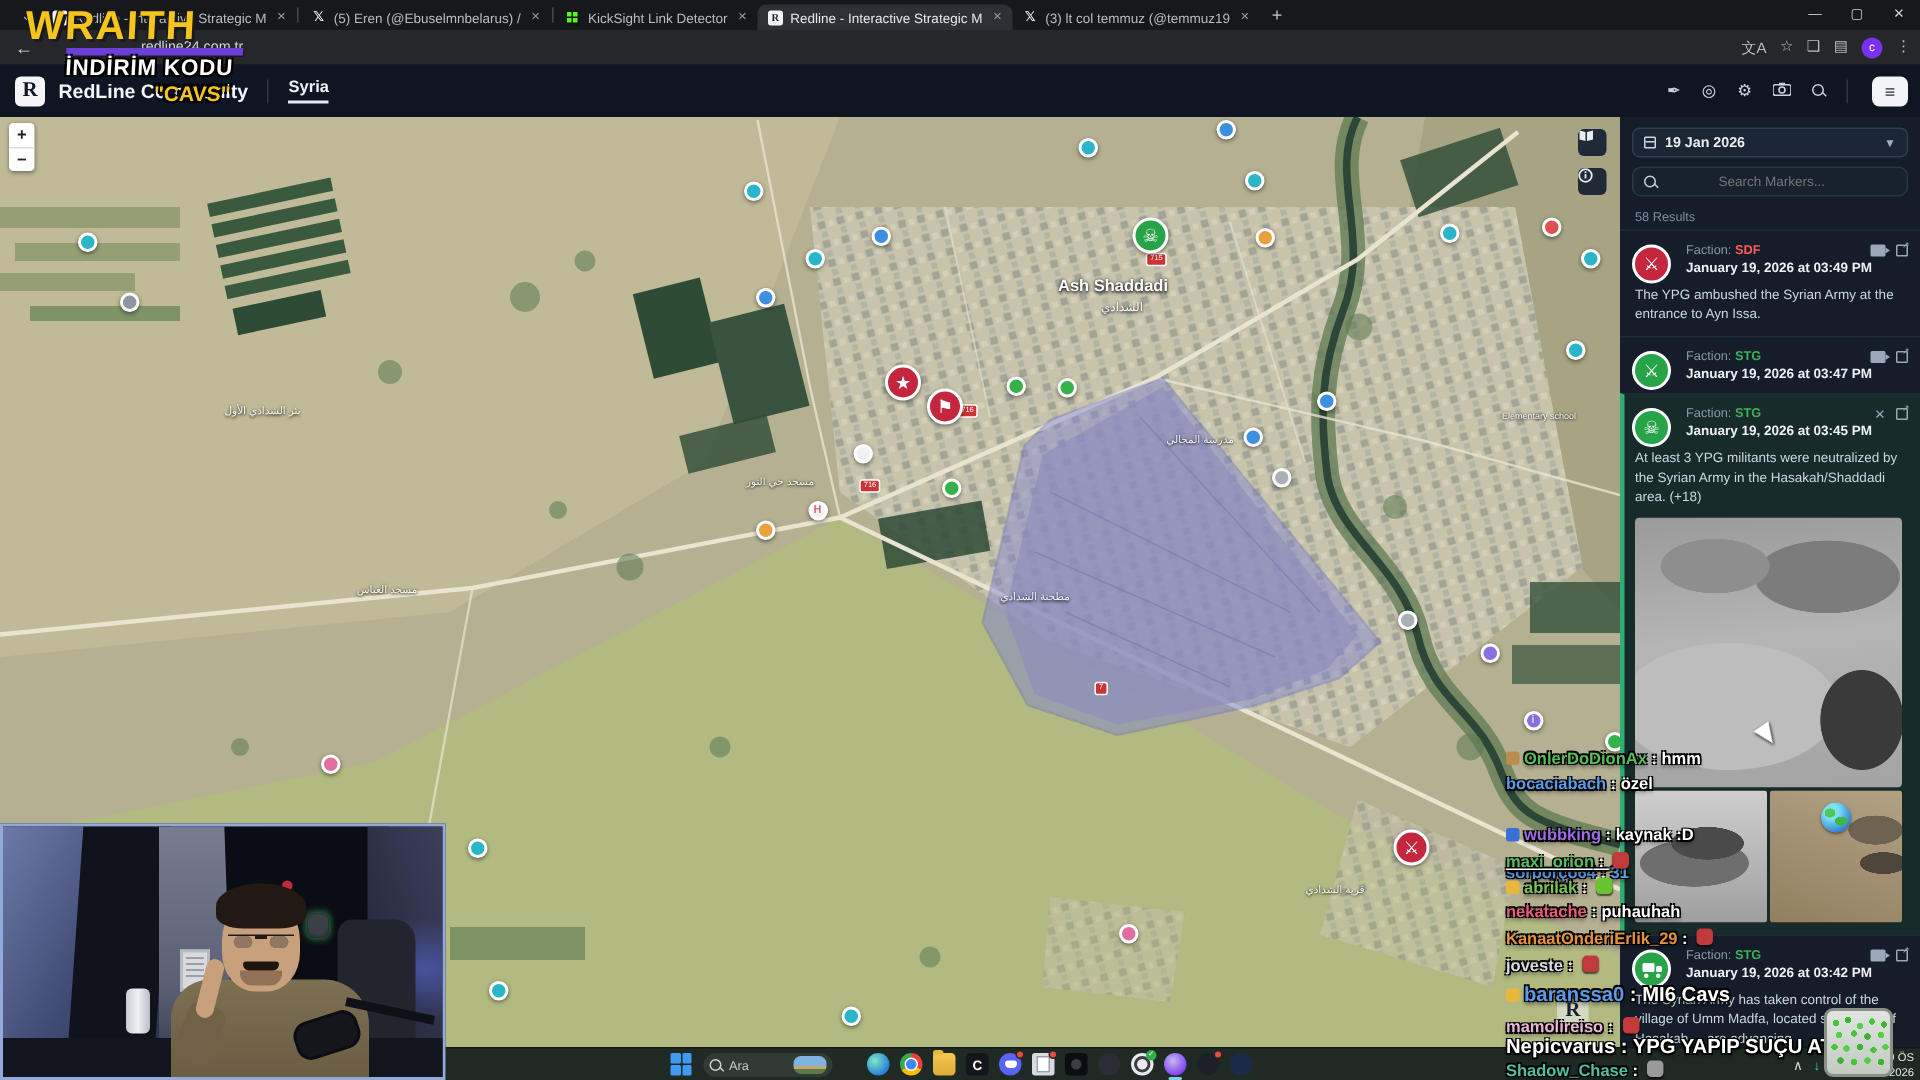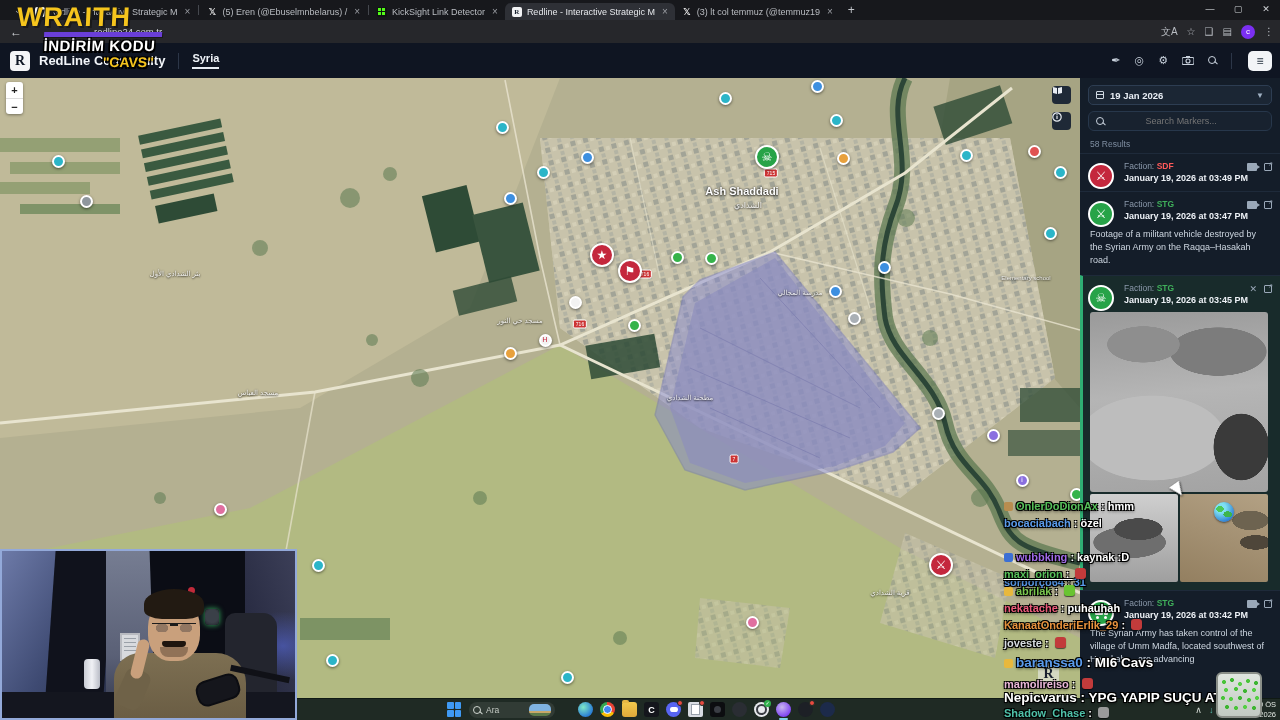--- a/index.html
+++ b/index.html
@@ -431,45 +431,46 @@
     <div class="entry">
       <div class="eicon" style="background:#c4273d">⚔</div>
       <div class="emeta">
         <div class="efaction"><span>Faction:</span> <b style="color:#ff5a5a">SDF</b></div>
         <div class="etime">January 19, 2026 at 03:49 PM</div>
       </div>
       <div class="eactions">
         <span class="aicon cam-i"></span>
         <span class="aicon ext-i"></span>
       </div>
+      <div class="etext">The YPG ambushed the Syrian Army at the entrance to Ayn Issa.</div>
     </div>
 
     <div class="entry">
       <div class="eicon" style="background:#27a348">⚔</div>
       <div class="emeta">
         <div class="efaction"><span>Faction:</span> <b style="color:#3fae5a">STG</b></div>
         <div class="etime">January 19, 2026 at 03:47 PM</div>
       </div>
       <div class="eactions">
         <span class="aicon cam-i"></span>
         <span class="aicon ext-i"></span>
       </div>
-      <div class="etext">Footage of a militant vehicle destroyed by the Syrian Army on the Raqqa–Hasakah road.</div>
     </div>
 
     <div class="entry selected">
       <div class="eicon" style="background:#27a348">☠</div>
       <div class="emeta">
         <div class="efaction"><span>Faction:</span> <b style="color:#3fae5a">STG</b></div>
         <div class="etime">January 19, 2026 at 03:45 PM</div>
       </div>
       <div class="eactions">
         <span class="x-i">✕</span>
         <span class="aicon ext-i"></span>
       </div>
+      <div class="etext">At least 3 YPG militants were neutralized by the Syrian Army in the Hasakah/Shaddadi area. (+18)</div>
       <div class="ephoto"></div>
       <div class="ethumbs">
         <div class="ethumb t1"></div>
         <div class="ethumb t2">
             <span class="globe"></span>
           </div>
       </div>
     </div>
 
     <div class="entry">

